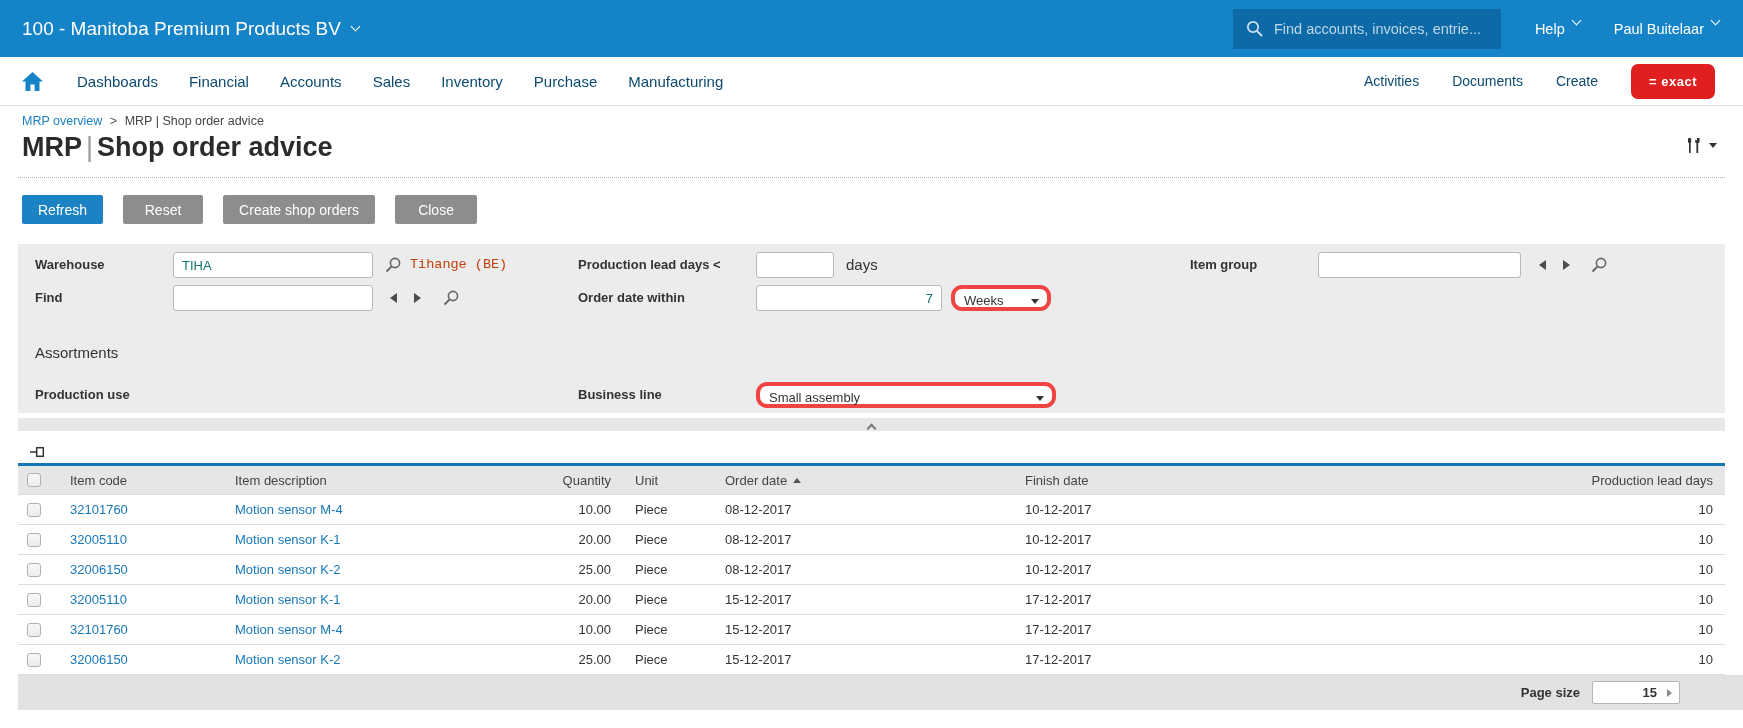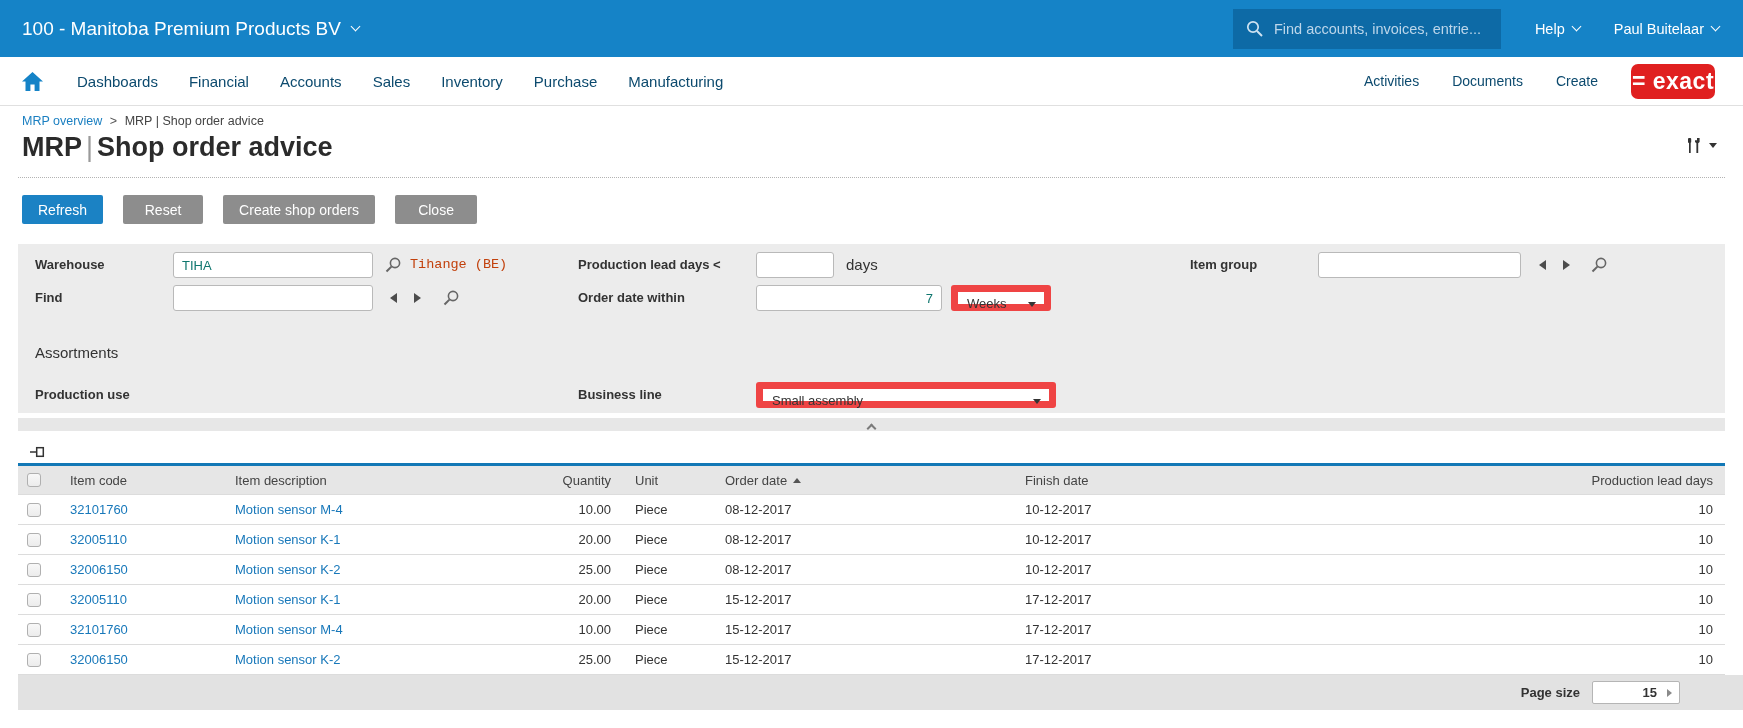--- a/index.html
+++ b/index.html
@@ -11,32 +11,32 @@
             justify-content:space-between; padding:0 24px 0 22px; color:#fff; }
   .company { font-size:19px; display:flex; align-items:center; gap:11px; cursor:pointer; }
   .chev { display:inline-block; width:7px; height:7px; border-right:1.5px solid currentColor;
           border-bottom:1.5px solid currentColor; transform:rotate(45deg); margin-top:-4px; }
   .topbar-right { display:flex; align-items:center; gap:34px; }
   .searchbox { width:268px; height:40px; background:#0d6aa6; display:flex; align-items:center;
                padding:0 10px 0 12px; gap:10px; }
   .searchbox input { flex:1; background:transparent; border:none; outline:none; color:#fff;
                      font-size:14.5px; font-family:inherit; }
   .searchbox input::placeholder { color:#bcd6ea; opacity:1; }
-  .tb-link { font-size:14.5px; display:flex; align-items:center; gap:8px; cursor:pointer; }
+  .tb-link { font-size:14.5px; display:flex; align-items:flex-start; gap:8px; cursor:pointer; }
 
   
   .navbar { height:49px; border-bottom:1px solid #e0e0e0; display:flex; align-items:center;
             padding:0 28px 0 22px; }
   .home { margin-right:34px; display:flex; align-items:center; cursor:pointer; }
   .nav-links { display:flex; gap:31px; }
   .nav-link { color:#0c4a6e; font-size:15px; text-decoration:none; cursor:pointer; }
   .nav-right { margin-left:auto; display:flex; align-items:center; gap:33px; }
   .nav-right .nav-link { font-size:14px; }
   .logo { width:84px; height:35px; background:#e02020; border-radius:7px; color:#fff;
-          display:flex; align-items:center; justify-content:center; font-size:23px;
+          display:flex; align-items:center; justify-content:center; font-size:13px;
           font-weight:bold; letter-spacing:0.5px; }
 
   
   .page { padding:8px 18px 6px 18px; position:relative; }
   .breadcrumb { font-size:12.5px; color:#444; padding-left:4px; }
   .breadcrumb a { color:#1a7fc1; text-decoration:none; cursor:pointer; }
   .bc-sep { margin:0 4px; color:#555; }
   .title-row { position:relative; margin-top:3px; padding-left:4px; }
   h1 { font-size:27px; font-weight:bold; color:#2b2b2b; line-height:32px; }
   .t-sep { color:#9a9a9a; font-weight:normal; padding:0 4px; }
@@ -53,22 +53,22 @@
   .w80 { min-width:80px; } .w152 { min-width:152px; } .w82 { min-width:82px; }
 
   
   .filter-panel { position:relative; margin-top:20px; height:169px; background:#ececec; }
   .f-label { position:absolute; font-size:13px; font-weight:bold; color:#333; line-height:26px; }
   .f-text  { position:absolute; font-size:15px; color:#333; line-height:26px; }
   .f-input { position:absolute; height:26px; border:1px solid #b9b9b9; border-radius:3px;
              background:#fff; font-size:13px; font-family:inherit; padding:0 8px; color:#0f766e; outline:none; }
   .f-link { position:absolute; font-size:13.5px; color:#c2410c; text-decoration:none;
             line-height:26px; cursor:pointer;font-family:Liberation Mono, monospace; }
-  .f-select { position:absolute; height:26px; background:#fff; border:7px solid #ef4444;
-              border-radius:3px; font-size:13px; line-height:24px; padding:0 24px 0 9px; cursor:pointer; }
+  .f-select { position:absolute; height:26px; background:#fff; border:4px solid #ef4444;
+              border-radius:11px; font-size:13px; line-height:24px; padding:0 24px 0 9px; cursor:pointer; }
   .f-select .tri-down { position:absolute; right:8px; top:10px; }
   .mag { position:absolute; cursor:pointer; }
   .tri { width:0; height:0; position:absolute; cursor:pointer; }
   .tri-left  { border-top:5px solid transparent; border-bottom:5px solid transparent; border-right:7px solid #4c4c4c; }
   .tri-right { border-top:5px solid transparent; border-bottom:5px solid transparent; border-left:7px solid #4c4c4c; }
   .tri-down  { width:0; height:0; border-left:4px solid transparent; border-right:4px solid transparent; border-top:5px solid #333; }
   .assort { position:absolute; font-size:15px; color:#333; }
 
   .collapse-strip { margin-top:5px; height:13px; background:#e7e7e7; text-align:center; cursor:pointer; }
   .chev-up { display:inline-block; width:7px; height:7px; border-right:2px solid #7a7a7a;

